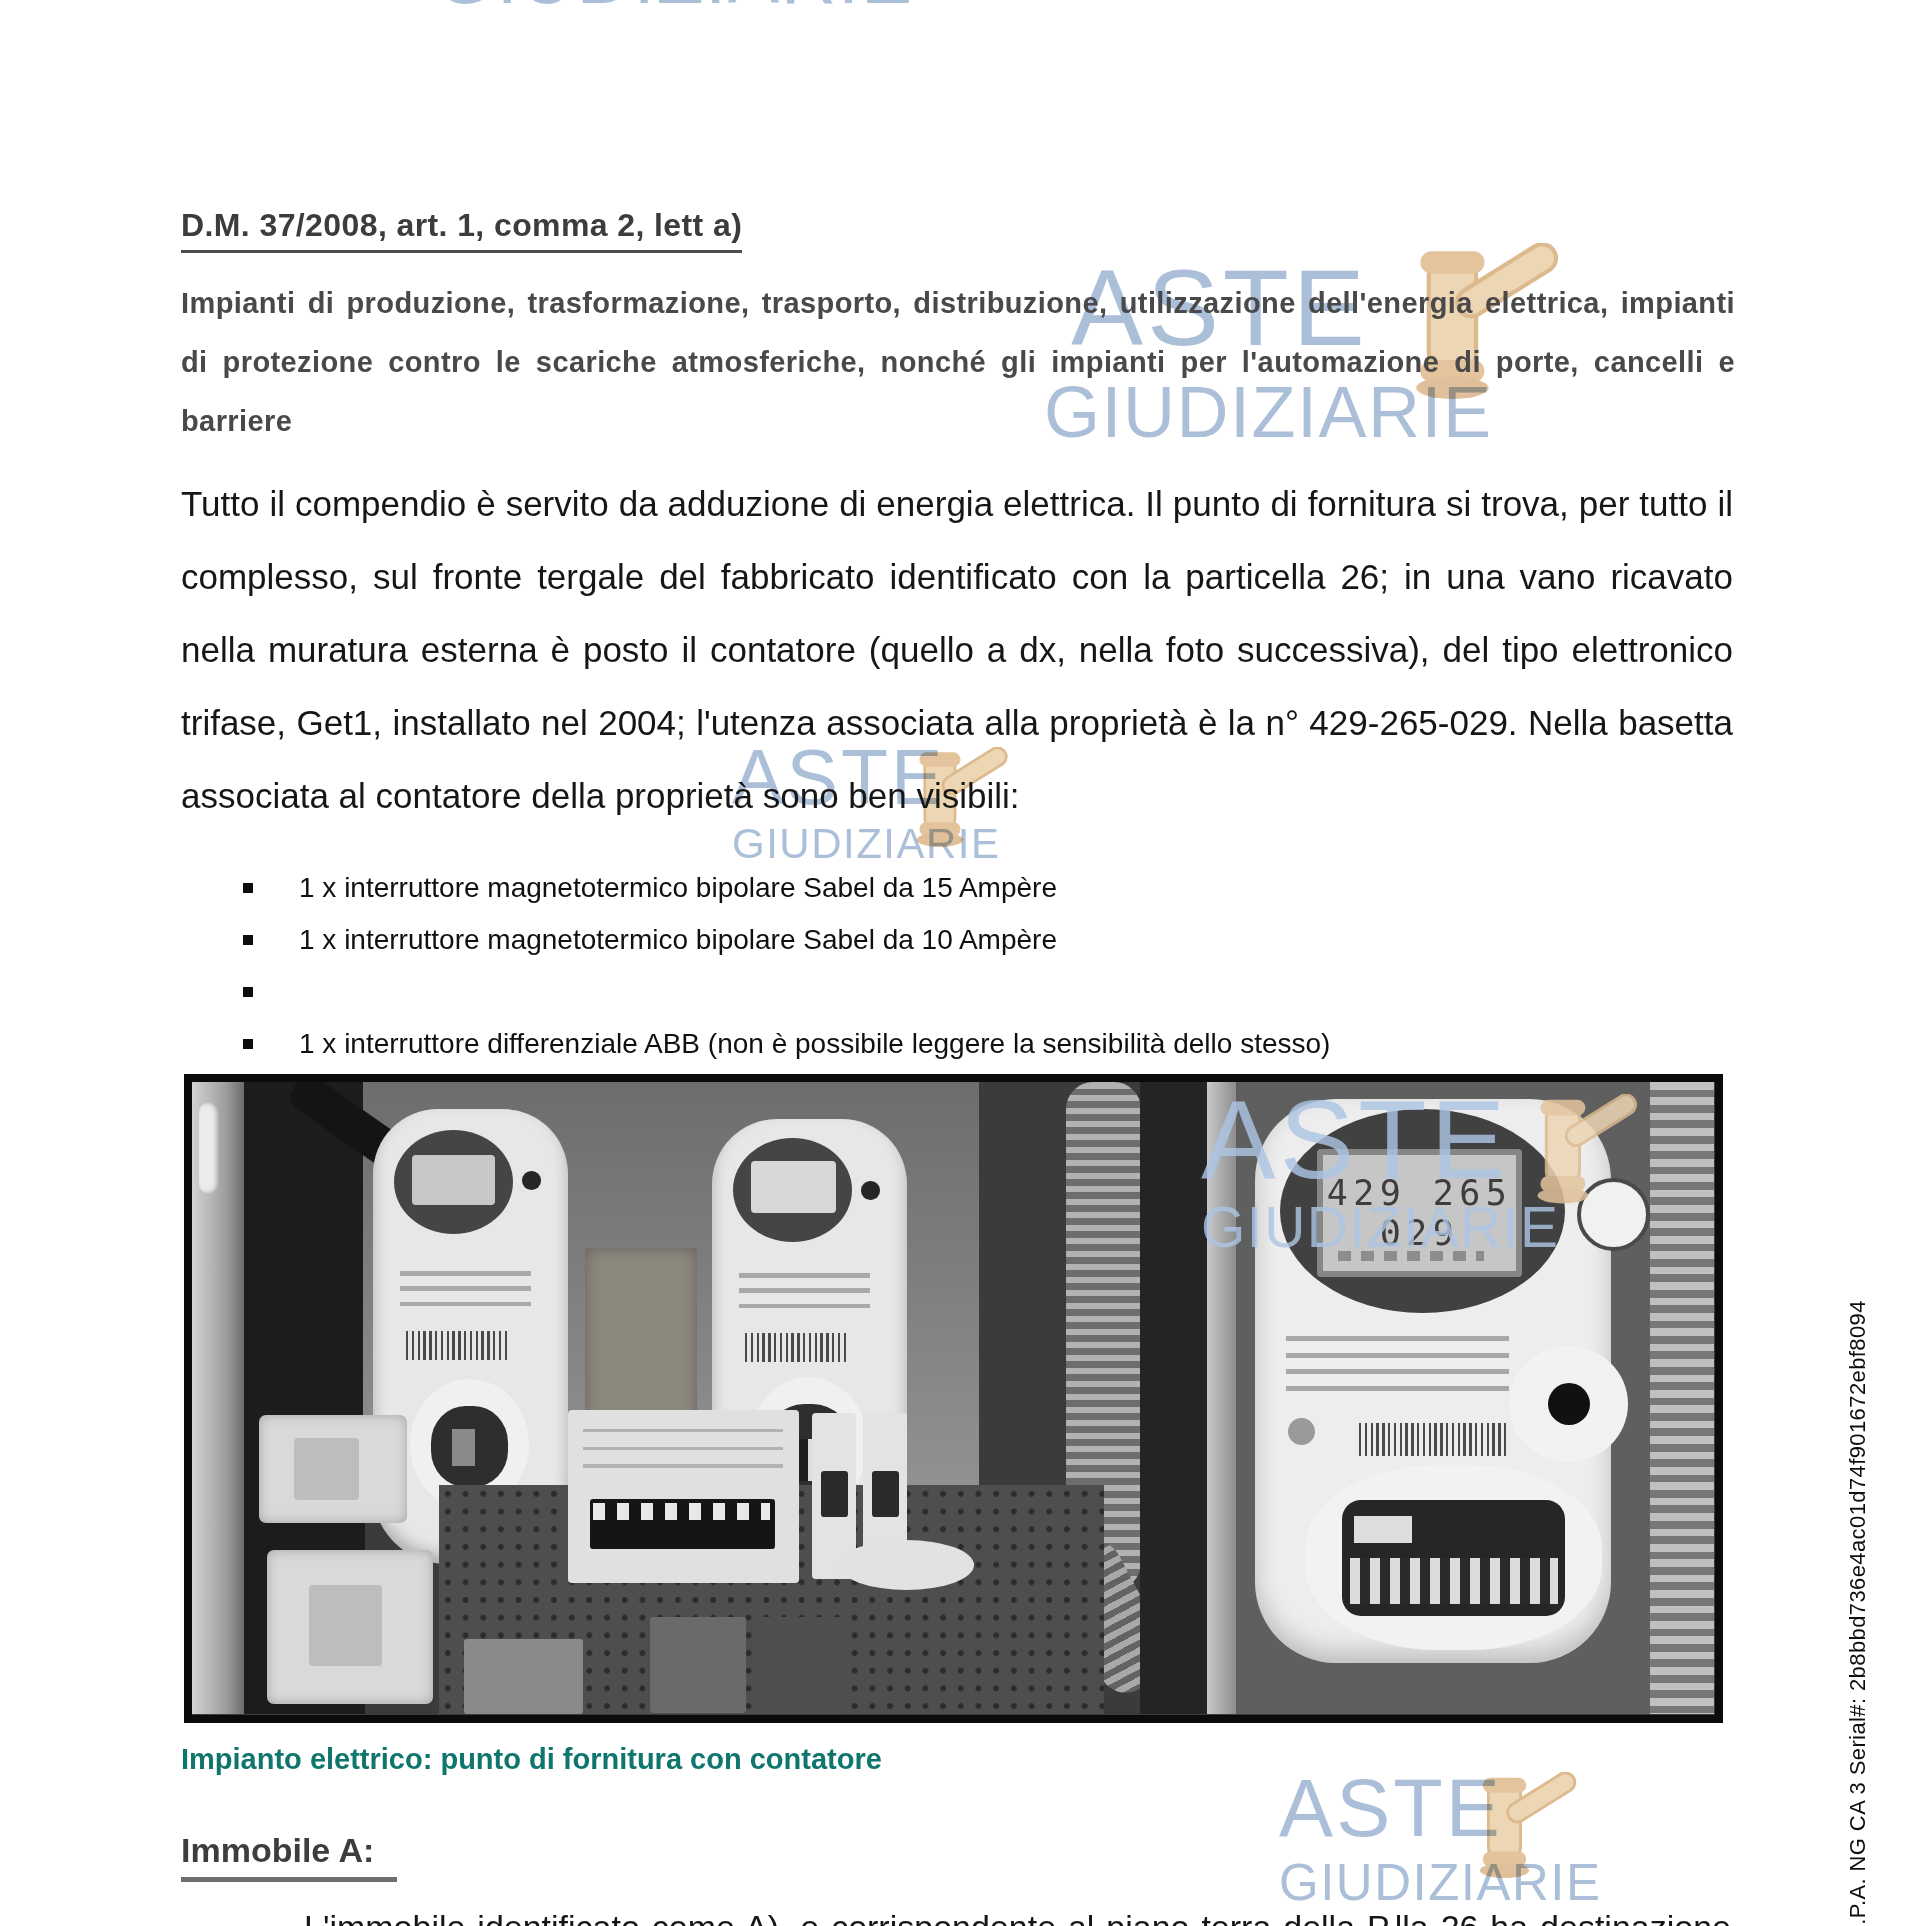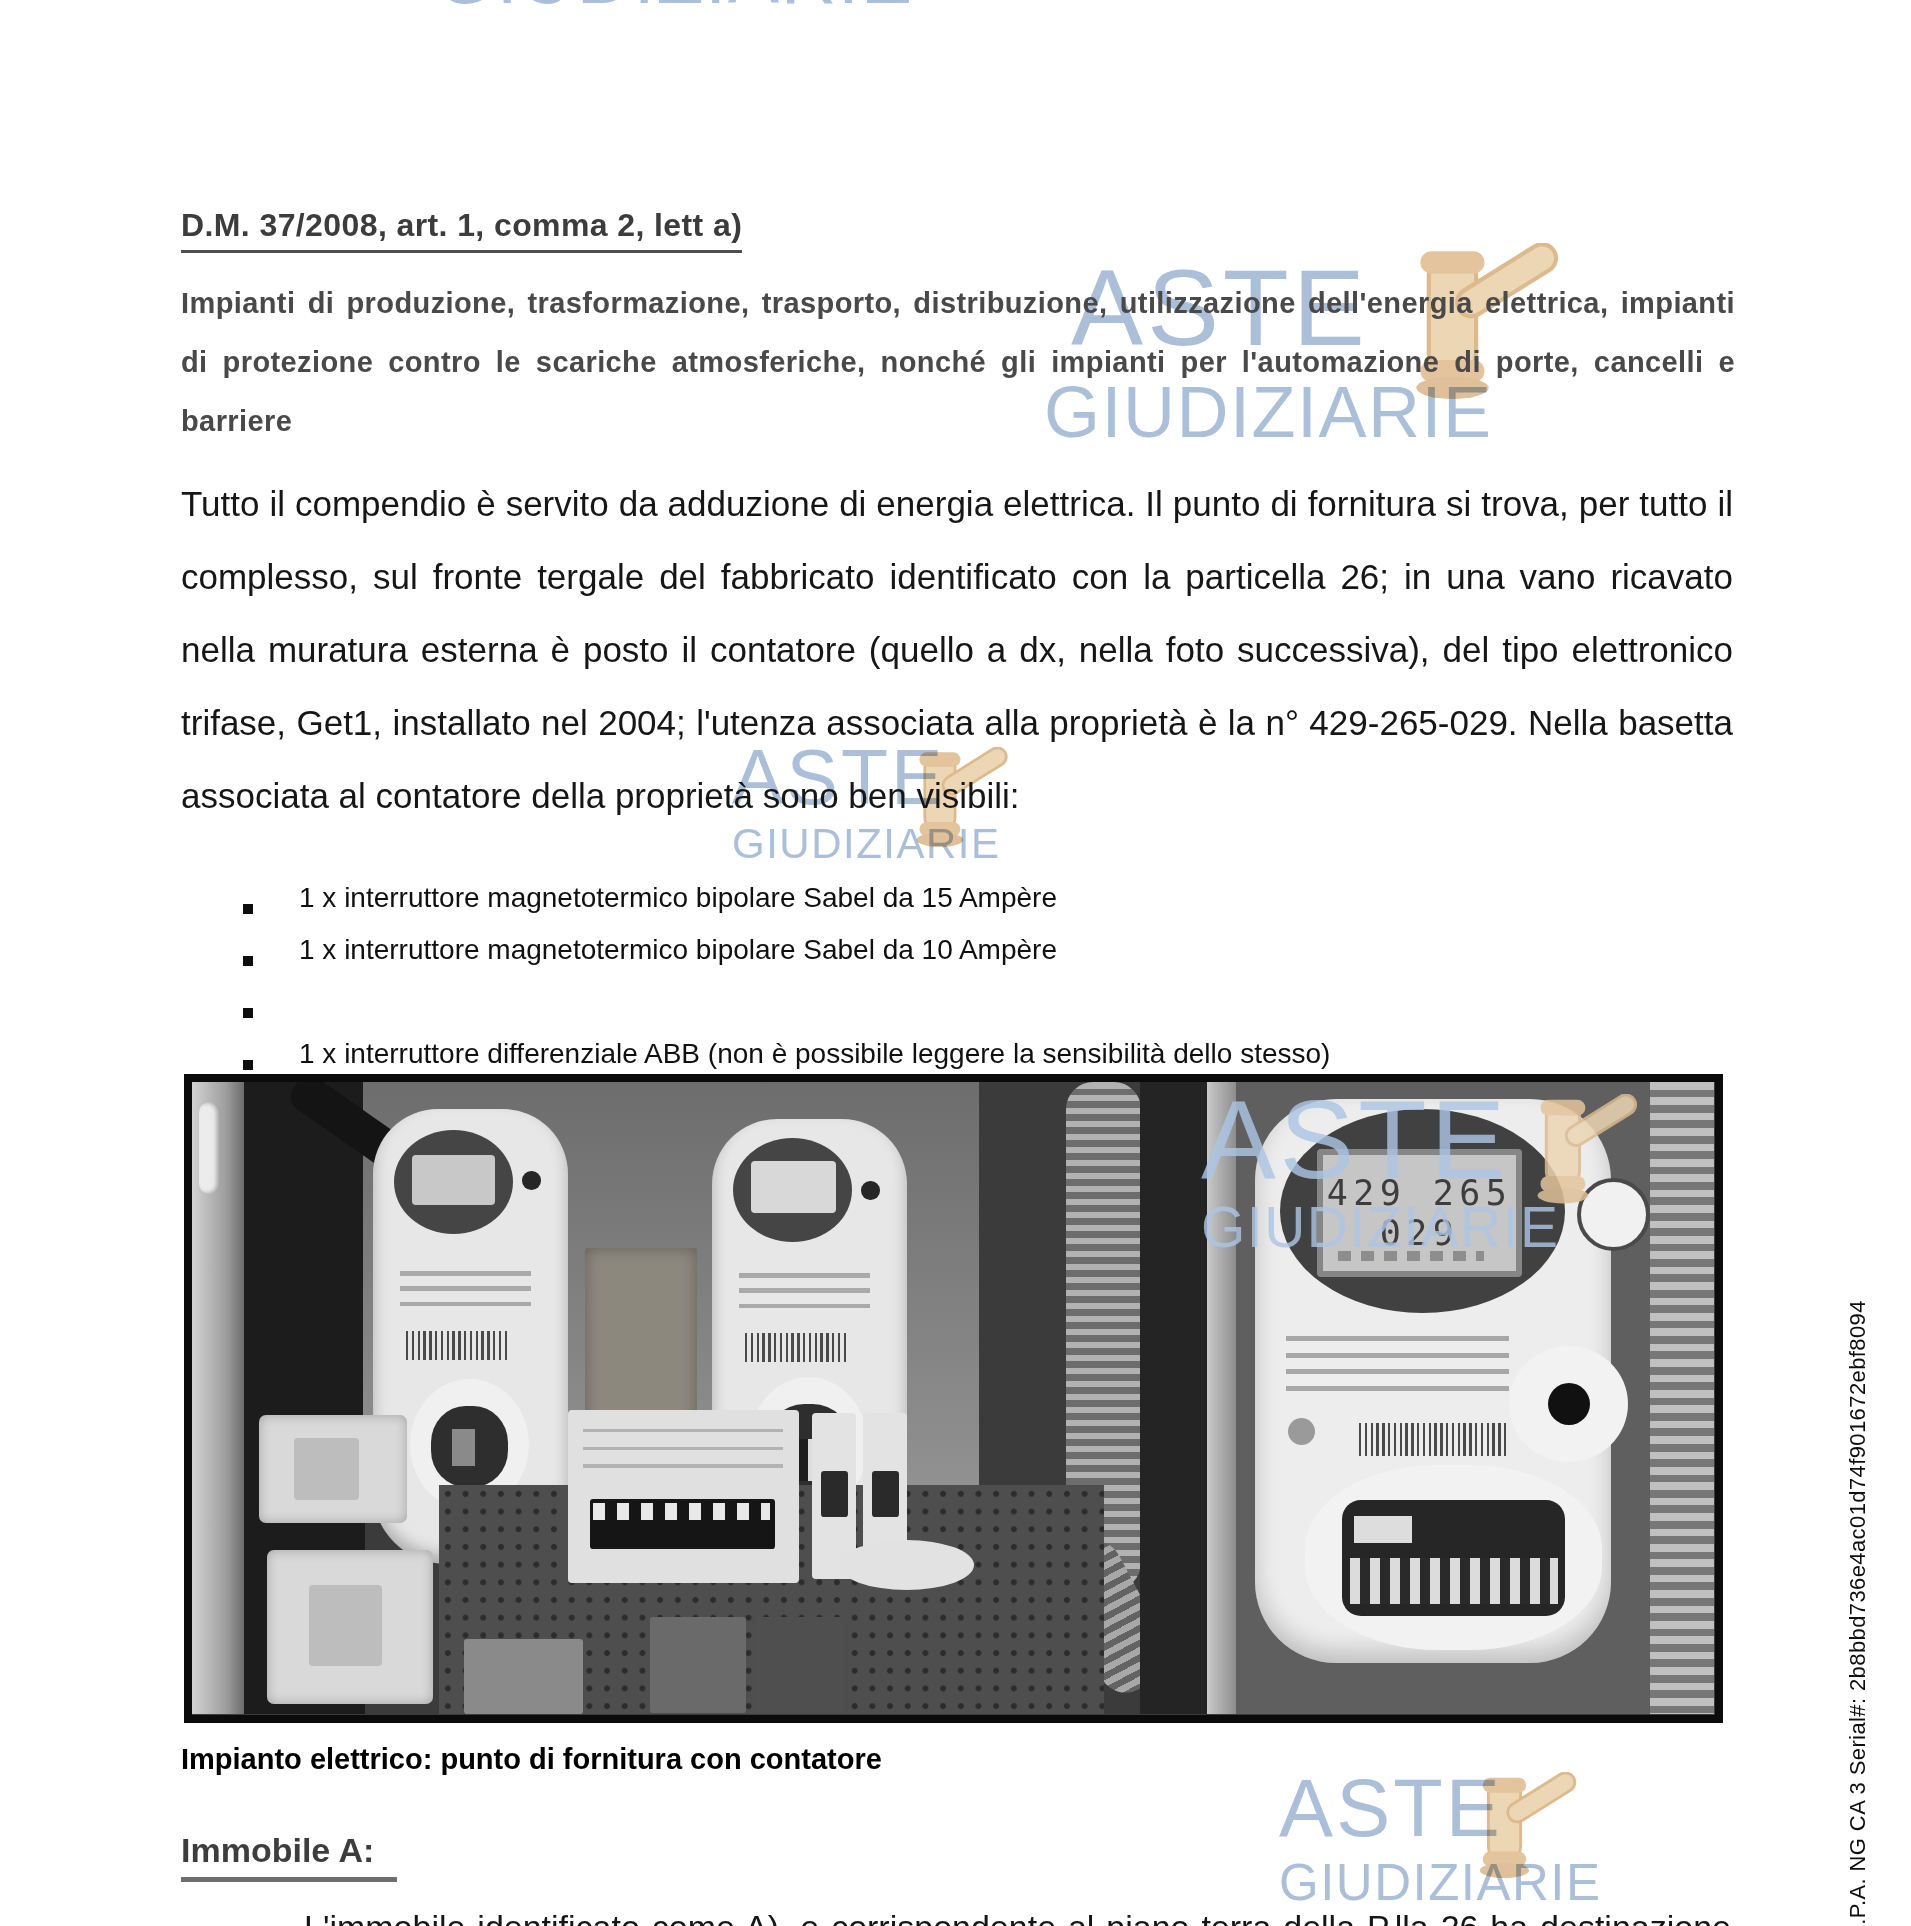--- a/index.html
+++ b/index.html
@@ -12,24 +12,24 @@
   .wm-photo .wm-word{color:rgba(172,196,228,0.82);}
   .gavel{display:block;}
   
   .h1{position:absolute;left:181px;top:207px;font-size:32px;font-weight:bold;color:#3c3c3c;
       border-bottom:3.9px solid #4e4e4e;padding-bottom:6.2px;letter-spacing:0.4px;z-index:2;}
   .intro{position:absolute;left:181px;top:274px;width:1554px;font-size:29px;font-weight:bold;
          color:#494949;line-height:59px;text-align:justify;z-index:2;letter-spacing:0.4px;}
   .body1{position:absolute;left:181px;top:467px;width:1552px;font-size:35px;color:#161616;
          line-height:73px;text-align:justify;z-index:2;}
   .list1{position:absolute;left:243px;top:862px;width:1502px;z-index:2;}
-  .li{display:flex;align-items:flex-end;height:52px;}
+  .li{display:flex;align-items:center;height:52px;}
   .sq{width:10px;height:10px;background:#0d0d0d;margin-right:46px;flex:0 0 auto;}
   .li-txt{font-size:28px;color:#101010;white-space:nowrap;}
-  .caption{position:absolute;left:181px;top:1743px;font-size:29px;font-weight:bold;color:#000000;z-index:2;}
+  .caption{position:absolute;left:181px;top:1743px;font-size:29px;font-weight:bold;color:#0f766e;z-index:2;}
   .h2{position:absolute;left:181px;top:1831px;font-size:34px;font-weight:bold;color:#3d3d3d;
       border-bottom:5.4px solid #6e6e6e;padding-bottom:7px;padding-right:23px;z-index:2;}
   .body2{position:absolute;left:304px;top:1892px;width:1427px;font-size:34px;color:#161616;
          line-height:71px;text-align:justify;z-index:2;}
   
   .side-text{position:absolute;left:1845px;top:1156px;width:46px;height:1464px;
              writing-mode:vertical-rl;transform:rotate(180deg);font-size:22px;color:#0e0e0e;
              white-space:nowrap;z-index:2;letter-spacing:0.4px;}
   
   .photo{position:absolute;left:184px;top:1074px;width:1539px;height:649px;border:8.5px solid #0b0b0b;

